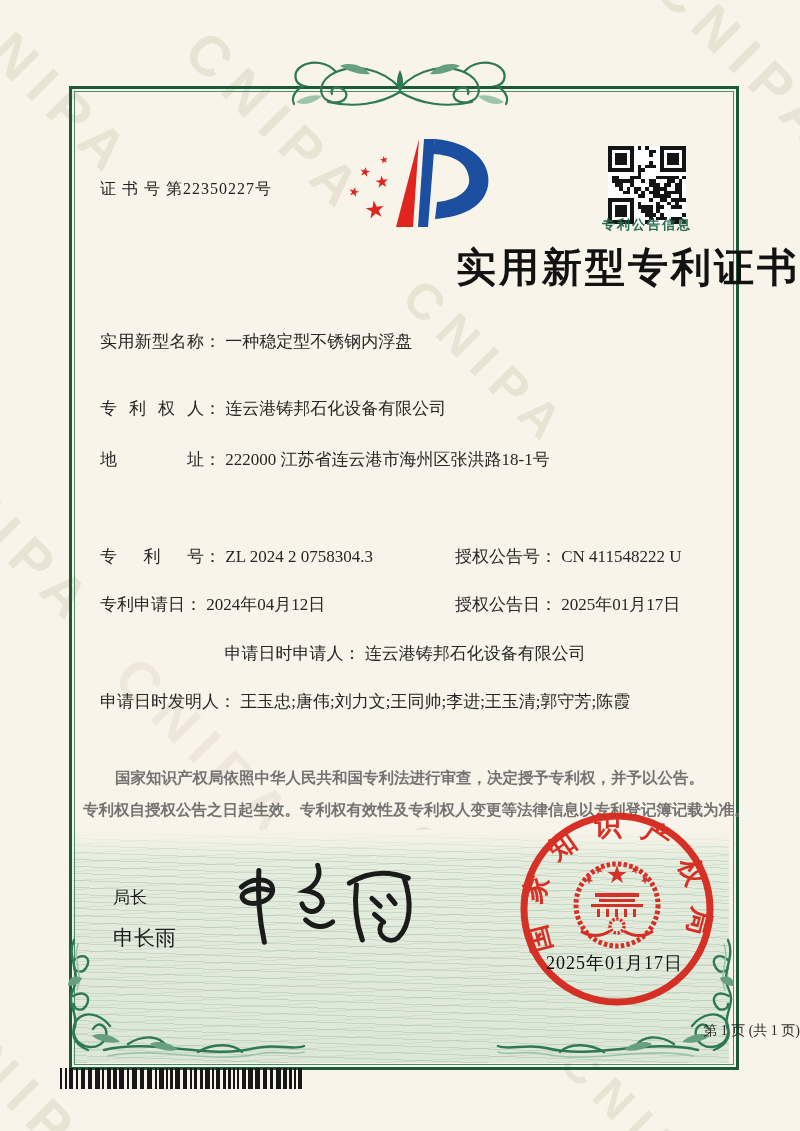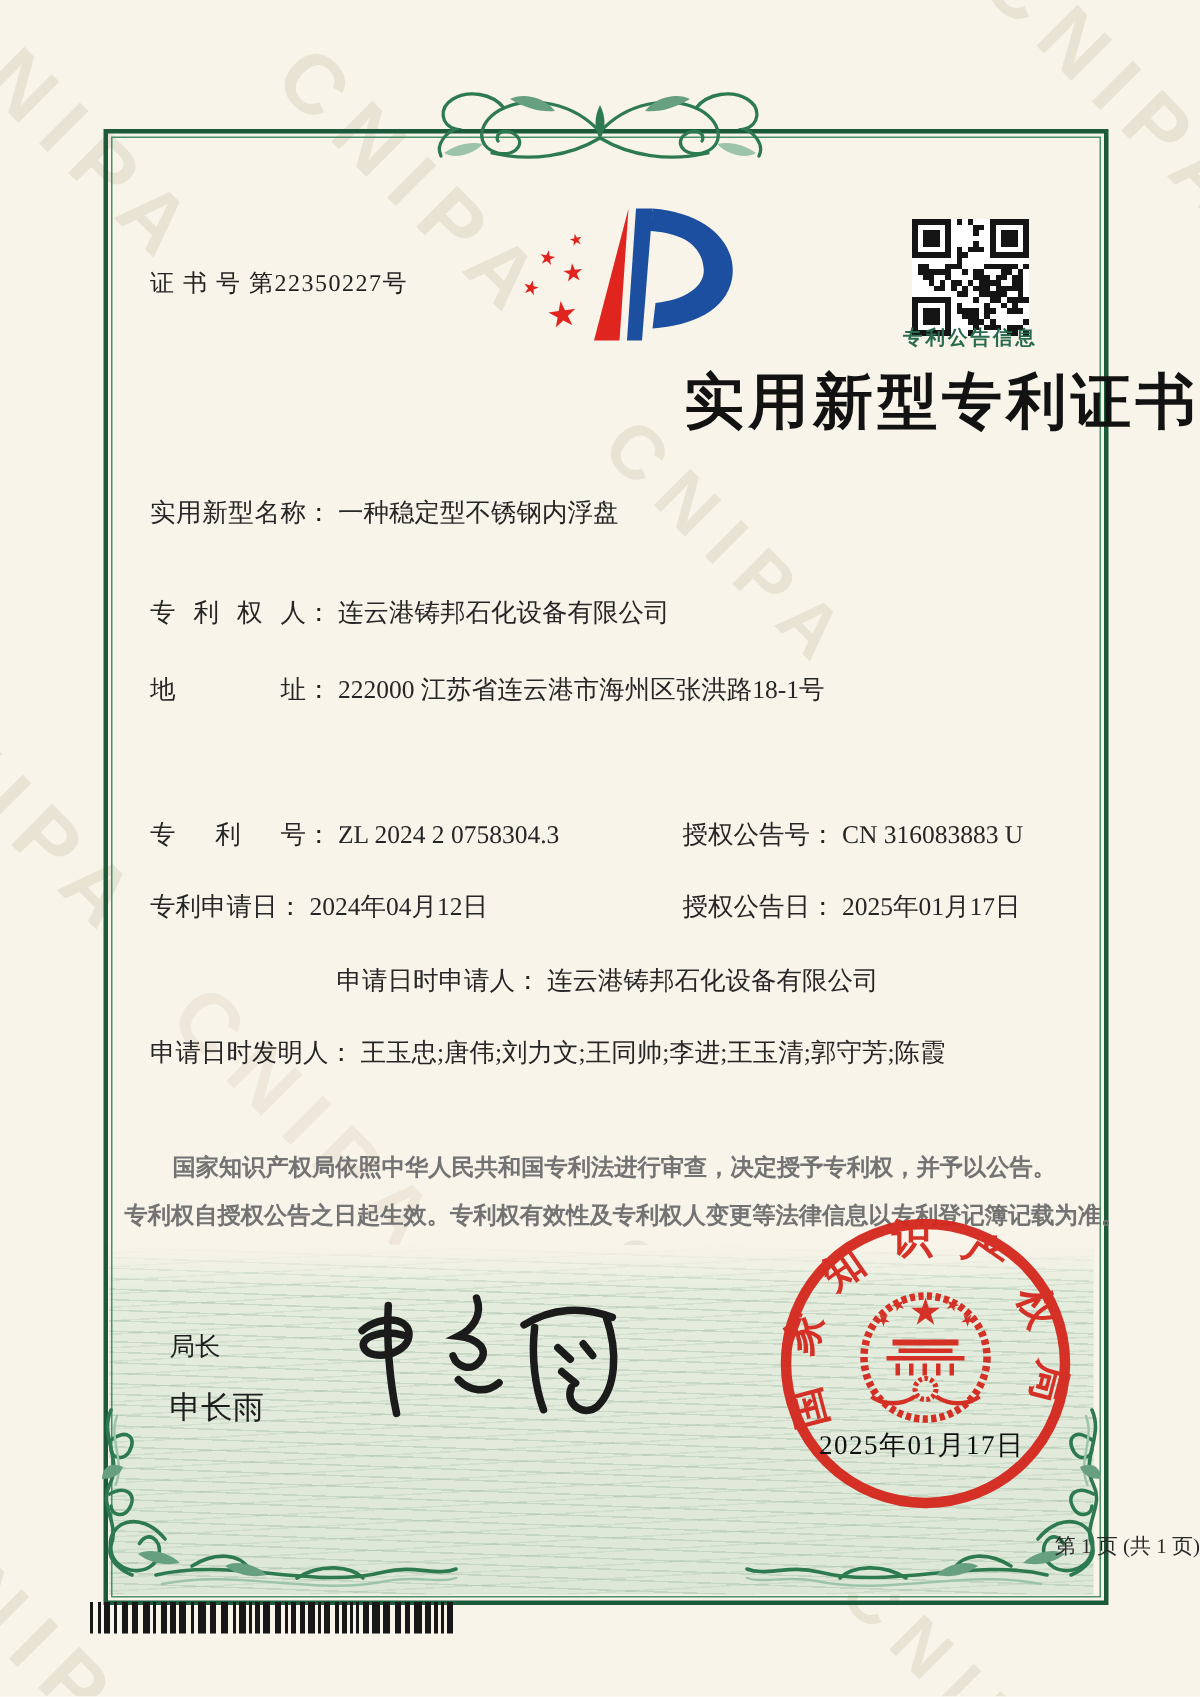--- a/index.html
+++ b/index.html
@@ -283,21 +283,21 @@
     <span class="jl">实用新型名称</span><span>：</span> <span>一种稳定型不锈钢内浮盘</span>
   </div>
   <div class="row" style="top:397px;">
     <span class="jl">专利权人</span><span>：</span> <span>连云港铸邦石化设备有限公司</span>
   </div>
   <div class="row" style="top:448px;">
     <span class="jl">地址</span><span>：</span> <span>222000 江苏省连云港市海州区张洪路18-1号</span>
   </div>
   <div class="row" style="top:545px;">
     <span class="jl">专利号</span><span>：</span> <span>ZL 2024 2 0758304.3</span>
-    <span class="col2"><span>授权公告号</span><span>：</span> <span>CN 316083883 U</span></span>
+    <span class="col2"><span>授权公告号</span><span>：</span> <span>CN 411548222 U</span></span>
   </div>
   <div class="row" style="top:593px;">
     <span>专利申请日</span><span>：</span> <span>2024年04月12日</span>
     <span class="col2"><span>授权公告日</span><span>：</span> <span>2025年01月17日</span></span>
   </div>
   <div class="row" style="top:642px;text-align:center;">
     <span>申请日时申请人</span><span>：</span> <span>连云港铸邦石化设备有限公司</span>
   </div>
   <div class="row" style="top:690px;">
     <span>申请日时发明人</span><span>：</span> <span>王玉忠;唐伟;刘力文;王同帅;李进;王玉清;郭守芳;陈霞</span>

